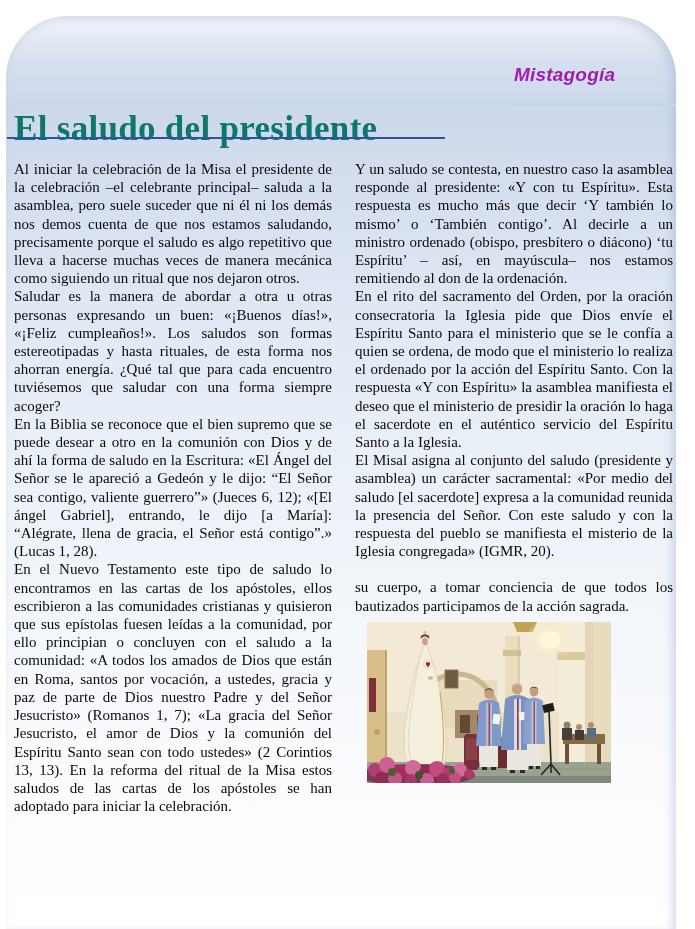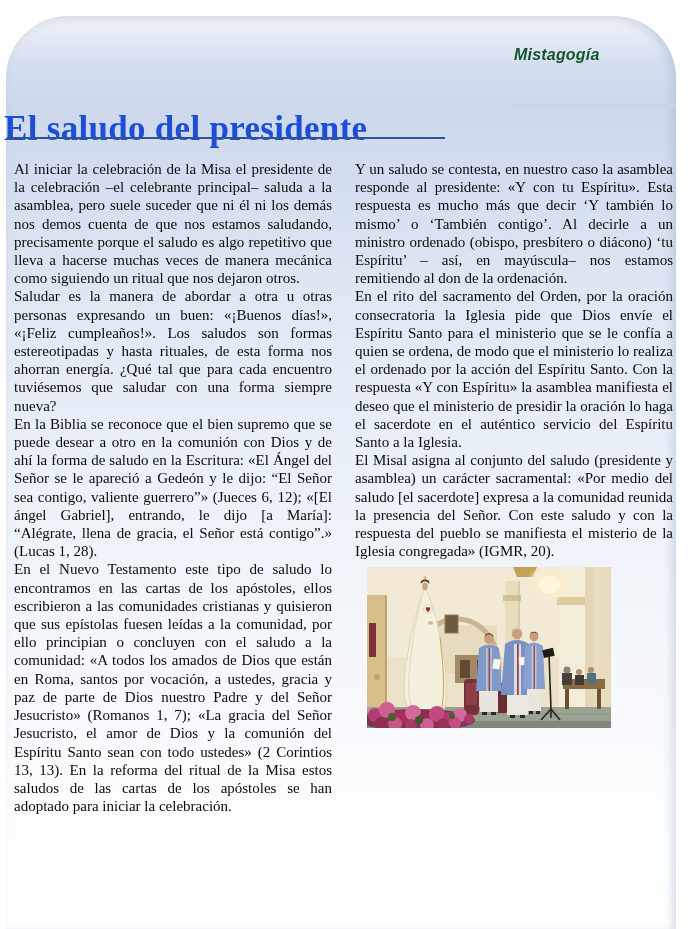--- a/index.html
+++ b/index.html
@@ -19,34 +19,34 @@
       #ccd8eb 10%,
       #d6dfef 20%,
       #e0e8f4 32%,
       #eaf0f8 48%,
       #f4f7fb 68%,
       #fcfdfe 88%,
       #ffffff 100%);
     box-shadow:inset -4px 3px 8px rgba(140,160,195,0.35);
   }
   .section-label{
-    position:absolute;left:514px;top:46px;width:170px;
+    position:absolute;left:514px;top:64px;width:170px;
     font-family:"Liberation Sans","DejaVu Sans",sans-serif;
     font-weight:bold;font-style:italic;
-    font-size:16px;letter-spacing:0.2px;
-    color:#14532d;
+    font-size:19px;letter-spacing:0.2px;
+    color:#a21caf;
   }
   .section-rule{
     position:absolute;left:510px;top:104px;width:166px;height:3px;
     background:#c6d5e9;
   }
   .page-title{
-    position:absolute;left:4px;top:86px;
+    position:absolute;left:14px;top:86px;
     font-weight:bold;font-size:35px;letter-spacing:0.3px;
-    color:#1d4ed8;
+    color:#0f766e;
     white-space:nowrap;
   }
   .title-rule{
     position:absolute;left:7px;top:137px;width:438px;height:2px;
     background:#2d5591;
   }
   .cols{
     position:absolute;left:14px;top:160px;width:659px;
     display:flex;gap:23px;
   }
@@ -74,28 +74,29 @@
 
   <div class="section-label">Mistagogía</div>
   <div class="section-rule"></div>
 
   <h1 class="page-title">El saludo del presidente</h1>
   <div class="title-rule"></div>
 
   <div class="cols">
     <div class="col">
       <p>Al iniciar la celebración de la Misa el presidente de la celebración –el celebrante principal– saluda a la asamblea, pero suele suceder que ni él ni los demás nos demos cuenta de que nos estamos saludando, precisamente porque el saludo es algo repetitivo que lleva a hacerse muchas veces de manera mecánica como siguiendo un ritual que nos dejaron otros.</p>
-      <p>Saludar es la manera de abordar a otra u otras personas expresando un buen: «¡Buenos días!», «¡Feliz cumpleaños!». Los saludos son formas estereotipadas y hasta rituales, de esta forma nos ahorran energía. ¿Qué tal que para cada encuentro tuviésemos que saludar con una forma siempre nueva?</p>
+      <p>Saludar es la manera de abordar a otra u otras personas expresando un buen: «¡Buenos días!», «¡Feliz cumpleaños!». Los saludos son formas estereotipadas y hasta rituales, de esta forma nos ahorran energía. ¿Qué tal que para cada encuentro tuviésemos que saludar con una forma siempre acoger?</p>
       <p>En la Biblia se reconoce que el bien supremo que se puede desear a otro en la comunión con Dios y de ahí la forma de saludo en la Escritura: «El Ángel del Señor se le apareció a Gedeón y le dijo: “El Señor sea contigo, valiente guerrero”» (Jueces 6, 12); «[El ángel Gabriel], entrando, le dijo [a María]: “Alégrate, llena de gracia, el Señor está contigo”.» (Lucas 1, 28).</p>
       <p>En el Nuevo Testamento este tipo de saludo lo encontramos en las cartas de los apóstoles, ellos escribieron a las comunidades cristianas y quisieron que sus epístolas fuesen leídas a la comunidad, por ello principian o concluyen con el saludo a la comunidad: «A todos los amados de Dios que están en Roma, santos por vocación, a ustedes, gracia y paz de parte de Dios nuestro Padre y del Señor Jesucristo» (Romanos 1, 7); «La gracia del Señor Jesucristo, el amor de Dios y la comunión del Espíritu Santo sean con todo ustedes» (2 Corintios 13, 13). En la reforma del ritual de la Misa estos saludos de las cartas de los apóstoles se han adoptado para iniciar la celebración.</p>
     </div>
     <div class="col">
       <p>Y un saludo se contesta, en nuestro caso la asamblea responde al presidente: «Y con tu Espíritu». Esta respuesta es mucho más que decir ‘Y también lo mismo’ o ‘También contigo’. Al decirle a un ministro ordenado (obispo, presbítero o diácono) ‘tu Espíritu’ – así, en mayúscula– nos estamos remitiendo al don de la ordenación.</p>
       <p>En el rito del sacramento del Orden, por la oración consecratoria la Iglesia pide que Dios envíe el Espíritu Santo para el ministerio que se le confía a quien se ordena, de modo que el ministerio lo realiza el ordenado por la acción del Espíritu Santo. Con la respuesta «Y con Espíritu» la asamblea manifiesta el deseo que el ministerio de presidir la oración lo haga el sacerdote en el auténtico servicio del Espíritu Santo a la Iglesia.</p>
       <p>El Misal asigna al conjunto del saludo (presidente y asamblea) un carácter sacramental: «Por medio del saludo [el sacerdote] expresa a la comunidad reunida la presencia del Señor. Con este saludo y con la respuesta del pueblo se manifiesta el misterio de la Iglesia congregada» (IGMR, 20).</p>
+      <p class="gap-para">su cuerpo, a tomar conciencia de que todos los bautizados participamos de la acción sagrada.</p>
 
       <div class="photo-wrap" role="img" aria-label="Celebración litúrgica en una iglesia: imagen de la Virgen con flores rosadas y tres ministros con vestiduras azules">
         <svg width="244" height="161" viewBox="0 0 244 161" xmlns="http://www.w3.org/2000/svg">
           <defs>
             <radialGradient id="glow" cx="50%" cy="50%" r="50%">
               <stop offset="0%" stop-color="#fffdf0"></stop>
               <stop offset="45%" stop-color="#f9eecb"></stop>
               <stop offset="100%" stop-color="#f9eecb" stop-opacity="0"></stop>
             </radialGradient>
           </defs>

